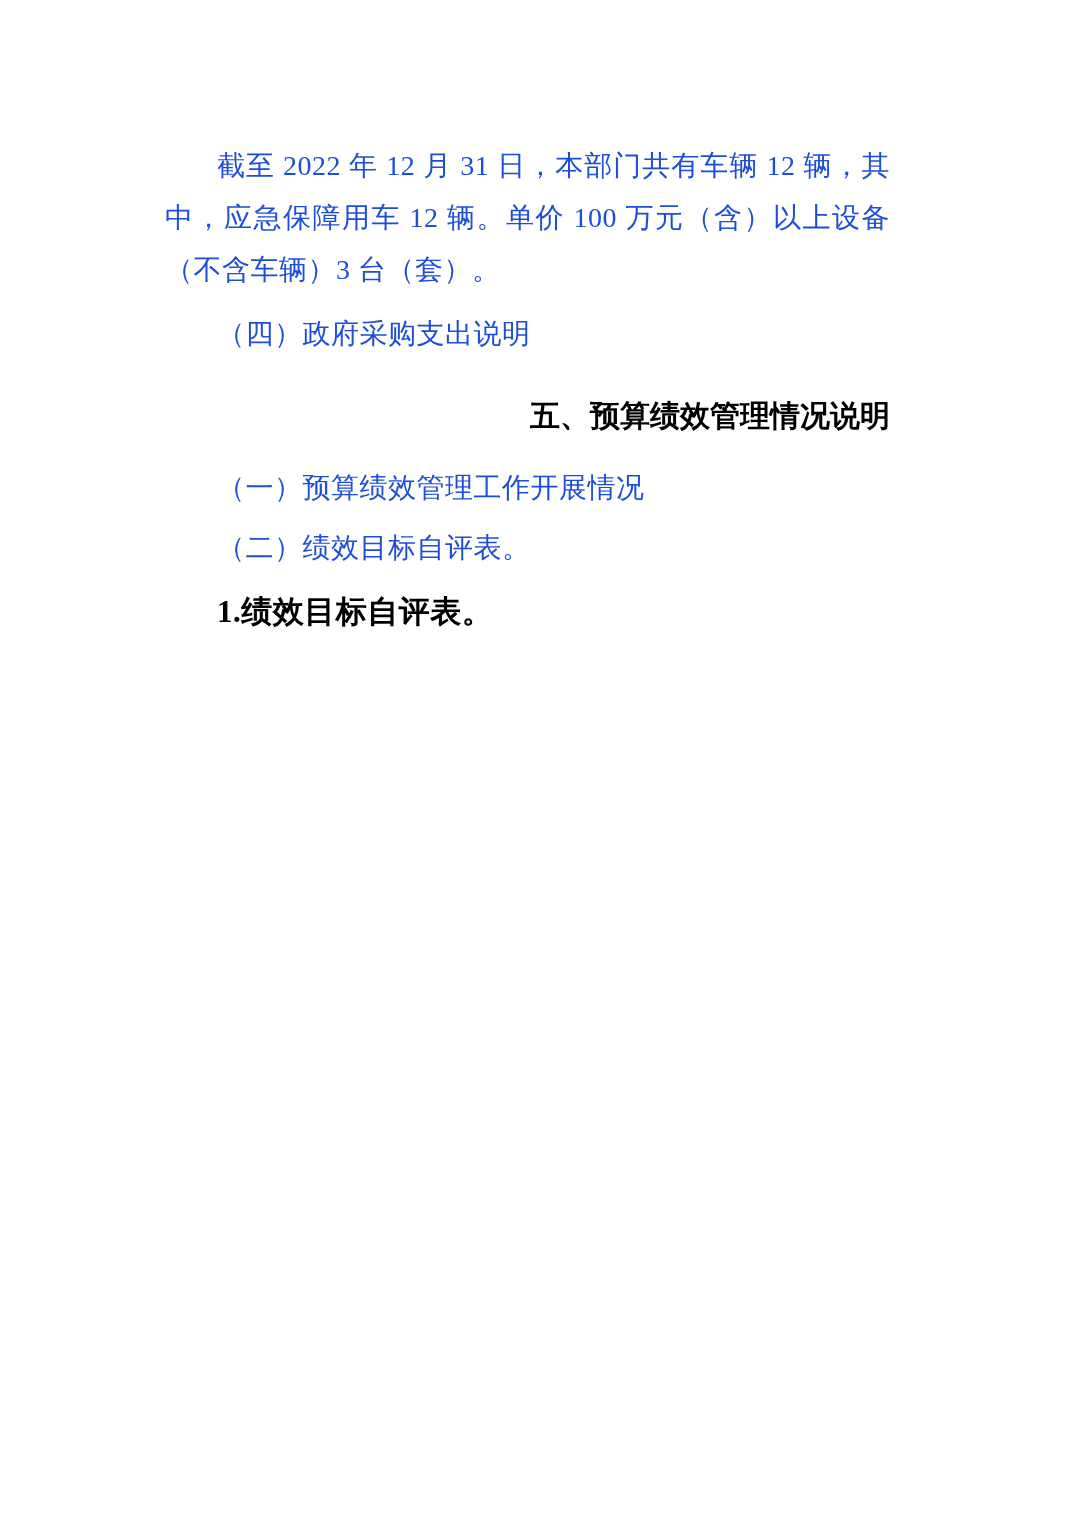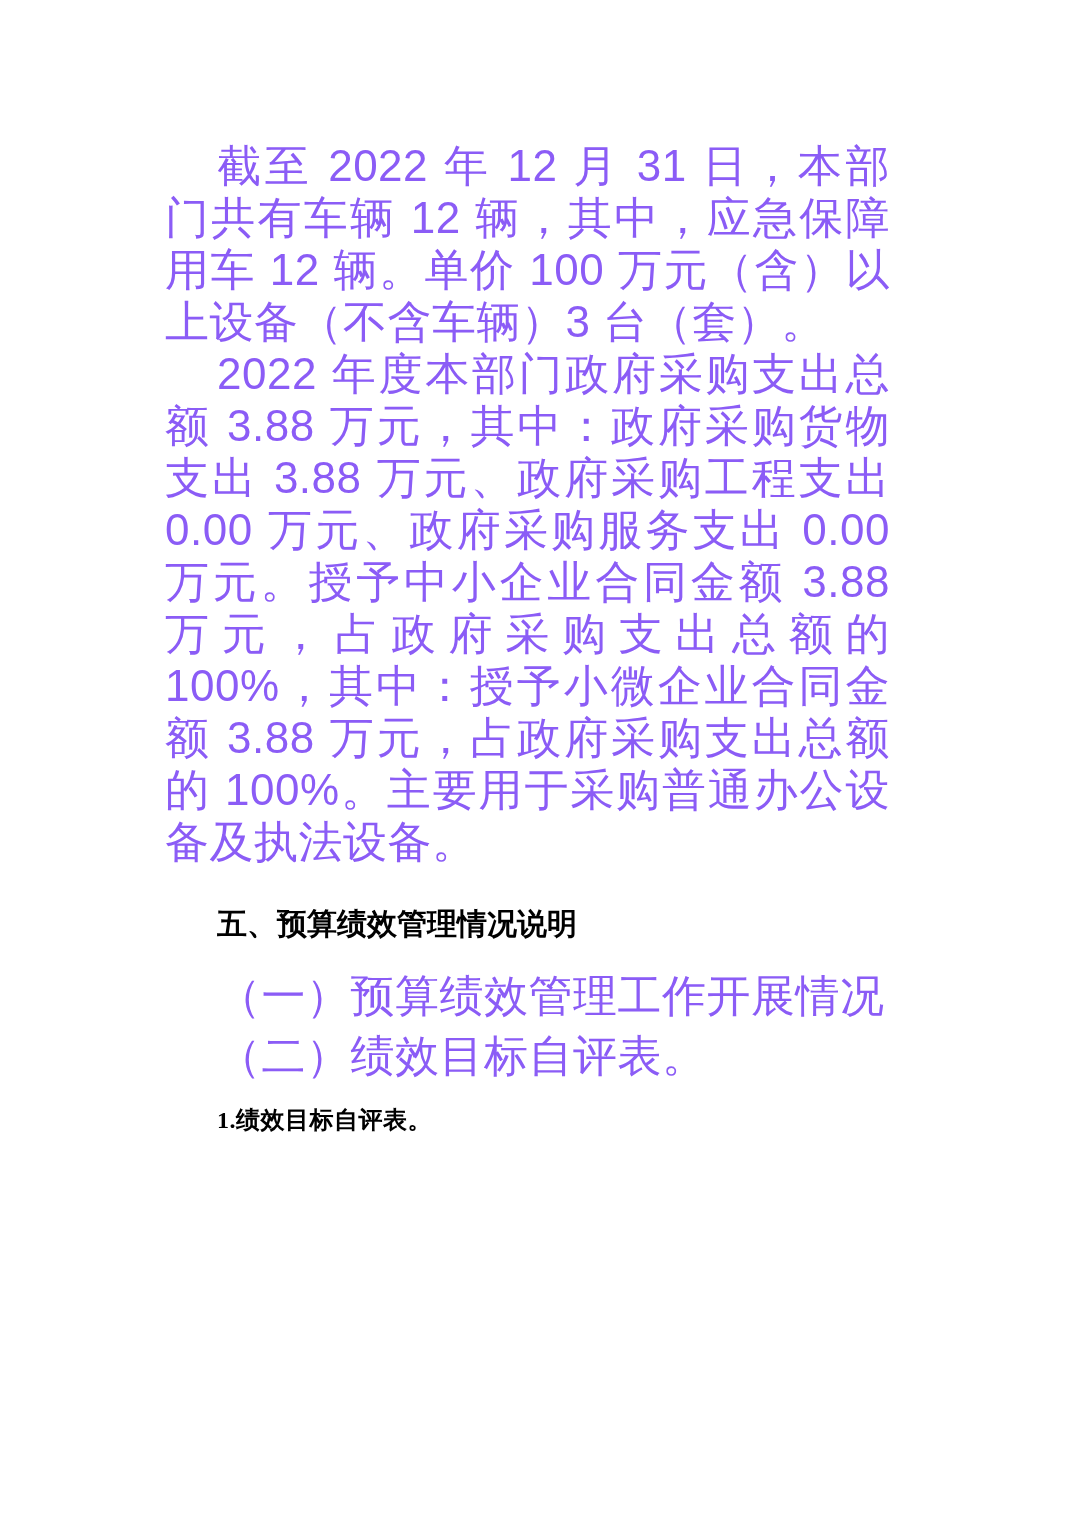--- a/index.html
+++ b/index.html
@@ -12,64 +12,65 @@
     width: 1075px;
     height: 1521px;
     margin: 0 auto;
     background: #ffffff;
     overflow: hidden;
     box-sizing: border-box;
     padding: 140px 185px 0 165px;
   }
   .para {
     margin: 0;
-    font-family: Liberation Sans, sans-serif;
-    font-size: 44px;
+    font-family: Liberation Serif, serif;
+    font-size: 28px;
     line-height: 52px;
-    color: #8b5cf6;
+    color: #1d4ed8;
     text-align: justify;
     text-indent: 52px;
     letter-spacing: 0.5px;
   }
   .heading-major {
     margin: 30px 0 20px 0;
     font-family: "Liberation Sans", "DejaVu Sans", sans-serif;
     font-weight: 700;
     font-size: 30px;
     line-height: 52px;
     color: #000000;
     text-indent: 52px;
     letter-spacing: 0px;
+    text-align: right;
   }
   .heading-sub {
     margin: 12px 0 8px 0;
     font-family: "Liberation Serif", "DejaVu Serif", serif;
     font-weight: 700;
-    font-size: 24px;
+    font-size: 31px;
     line-height: 52px;
     color: #000000;
     text-indent: 52px;
     letter-spacing: 0.5px;
   }
   .sp-before {
     margin-top: 12px;
   }
   .sp-after-major {
     margin-bottom: 8px;
   }
 </style>
 </head>
 <body>
 
 <div class="page">
 
   <p class="para">截至 2022 年 12 月 31 日，本部门共有车辆 12 辆，其中，应急保障用车 12 辆。单价 100 万元（含）以上设备（不含车辆）3 台（套）。</p>
 
+  <p class="para sp-before">（四）政府采购支出说明</p>
 
-  <p class="para">2022 年度本部门政府采购支出总额 3.88 万元，其中：政府采购货物支出 3.88 万元、政府采购工程支出 0.00 万元、政府采购服务支出 0.00 万元。授予中小企业合同金额 3.88 万元，占政府采购支出总额的 100%，其中：授予小微企业合同金额 3.88 万元，占政府采购支出总额的 100%。主要用于采购普通办公设备及执法设备。</p>
 
   <p class="heading-major">五、预算绩效管理情况说明</p>
 
   <p class="para sp-after-major">（一）预算绩效管理工作开展情况</p>
 
 
   <p class="para">（二）绩效目标自评表。</p>
 
   <p class="heading-sub">1.绩效目标自评表。</p>
 

